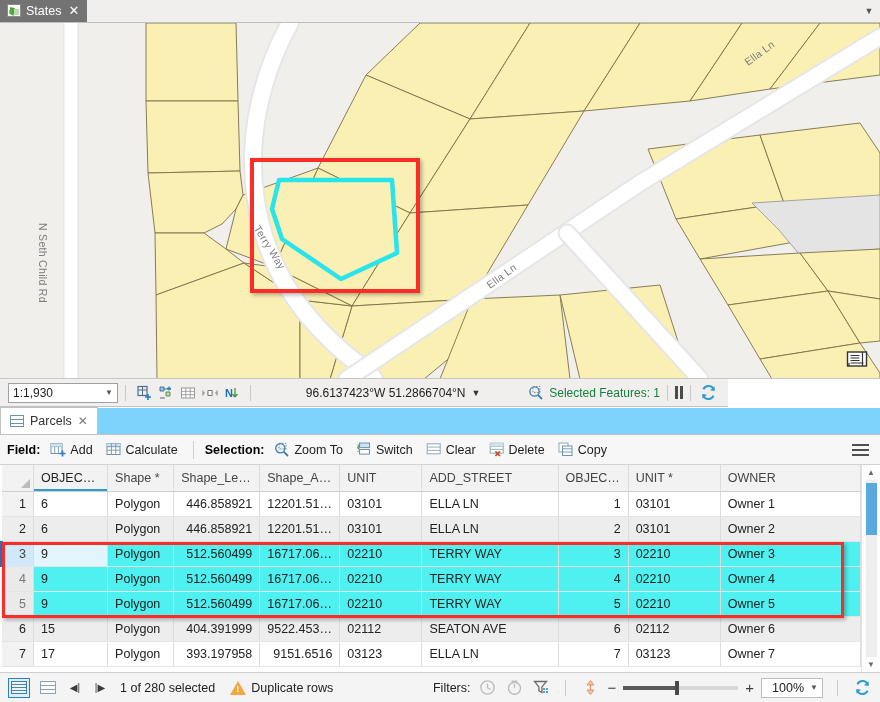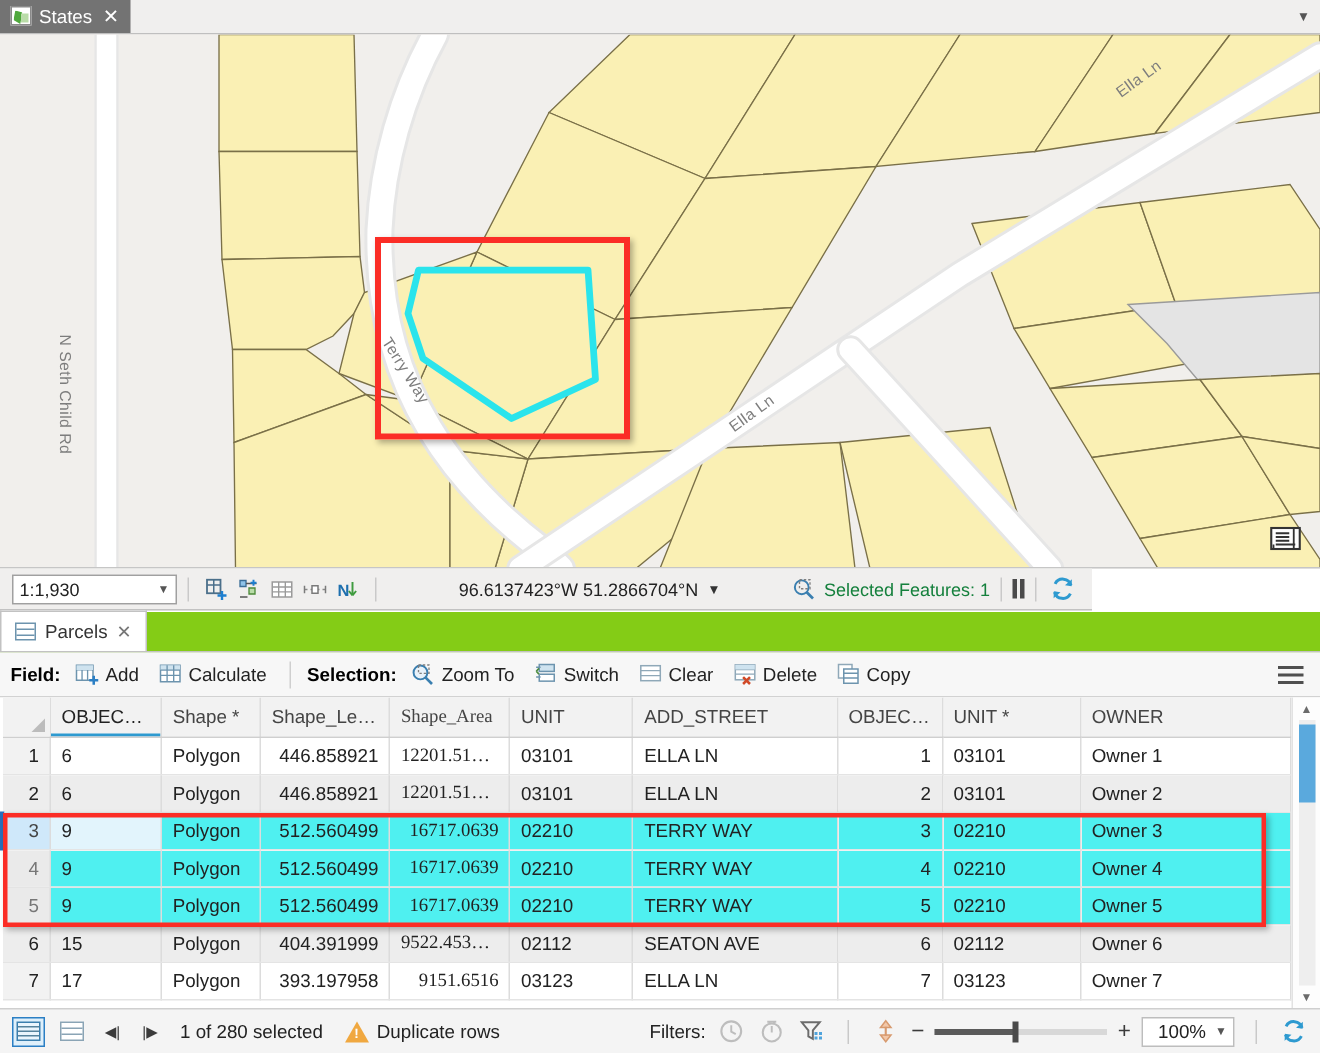--- a/index.html
+++ b/index.html
@@ -106,21 +106,21 @@
   .coords { margin-left: auto; margin-right: auto; display: flex; align-items: center; gap: 6px;
             font-size: 12px; color: #222; }
   .coords .caret { font-size: 9px; color: #333; }
   .selfeat { display: flex; align-items: center; gap: 5px; font-size: 12px; color: #15803d; }
   .pause-ico { display: flex; gap: 2px; }
   .pause-ico i { display: block; width: 3px; height: 13px; background: #4a4a4a; }
 
   
   .tbl-tabbar {
     position: absolute; left: 0; top: 408px; width: 880px; height: 27px;
-    background: #84cc16; border-bottom: 1px solid #c2c2c2;
+    background: #7dd3fc; border-bottom: 1px solid #c2c2c2;
     display: flex; align-items: flex-end;
   }
   .tbl-tab {
     display: flex; align-items: center; gap: 6px;
     height: 26px; padding: 0 9px; font-size: 12.5px; color: #444;
     cursor: pointer;
   }
   .tbl-tab.active { background: #ffffff; color: #333; border-top: 1px solid #c2c2c2;
                     border-left: 1px solid #c2c2c2; border-right: 1px solid #c2c2c2;
                     height: 27px; }
@@ -178,21 +178,21 @@
   tr.current td.rowhdr {
     background: #cfe8fa; color: #444;
     border-left: 3px solid #2b6fbb;
     padding-left: 0;
   }
   tr.current td.cell-first { background: #e2f4fc; }
 
   .col-oid   { width: 74px; }
   .col-shape { width: 66px; }
   .col-slen  { width: 86px; }
-  .col-sarea { width: 80px; font-family: Liberation Serif, serif; }
+  .col-sarea { width: 80px; }
   .col-unit  { width: 82px; }
   .col-addst { width: 136px; }
   .col-oid2  { width: 70px; }
   .col-unit2 { width: 92px; }
   .col-owner { width: 140px; }
 
   .tbl-vscroll {
     position: absolute; right: 0; top: 465px; width: 19px; height: 207px;
     background: #fdfdfd; border-left: 1px solid #e2e2e2;
   }

